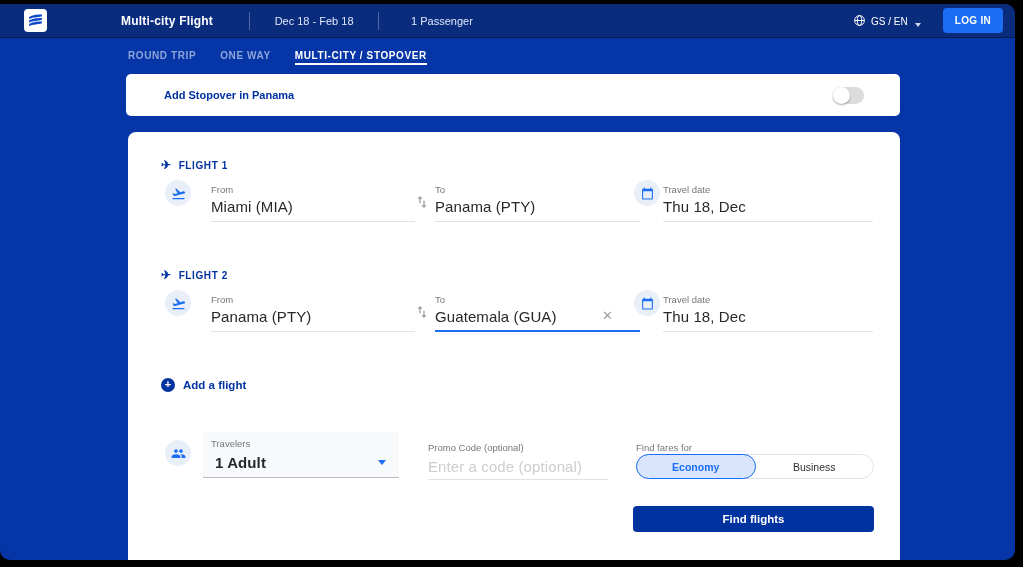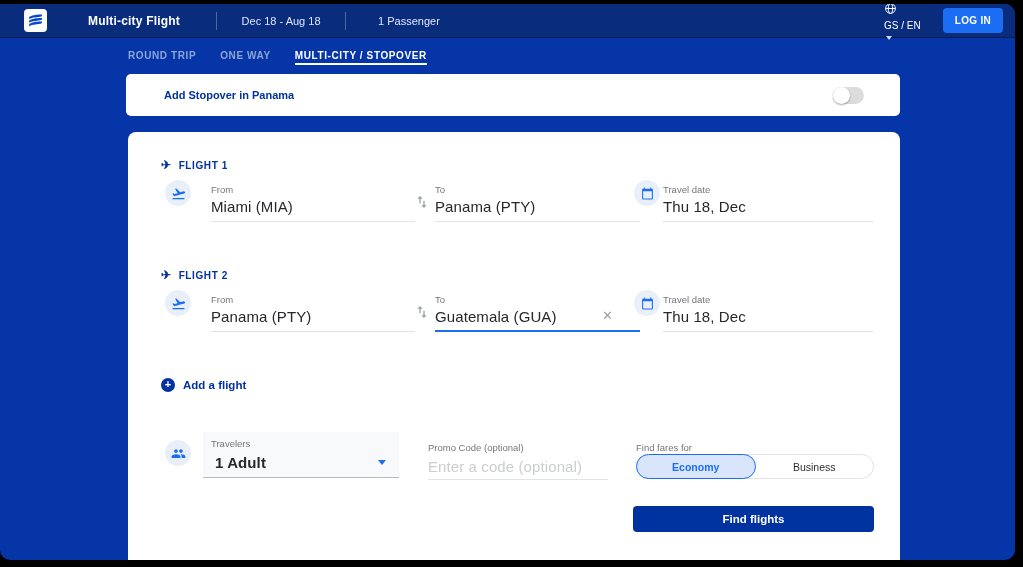--- a/index.html
+++ b/index.html
@@ -2,27 +2,27 @@
 <html><head>
 <meta charset="utf-8">
 <style>
   * { margin:0; padding:0; box-sizing:border-box; }
   html,body { width:1023px; height:567px; background:#000; font-family:"Liberation Sans", sans-serif; overflow:hidden; }
   .app { position:absolute; top:4px; left:0; right:8px; bottom:7px; background:#0535a6; border-radius:0 10px 10px 10px; overflow:hidden; }
 
   
   .topbar { position:absolute; top:0; left:0; right:0; height:34px; background:#0a2c7d; display:flex; align-items:center; border-bottom:1px solid rgba(0,0,0,.35); }
   .logo { width:23px; height:23px; background:#fff; border-radius:4px; margin-left:24px; display:flex; align-items:center; justify-content:center; }
-  .topbar-title { color:#fff; font-size:12px; font-weight:bold; margin-left:41px; letter-spacing:.2px; }
+  .topbar-title { color:#fff; font-size:12px; font-weight:bold; margin-left:74px; letter-spacing:.2px; }
   .vsep { width:1px; height:18px; background:rgba(255,255,255,.28); }
   .sep1 { margin-left:36px; } .sep2 { margin-left:0; }
   .topbar-dates { color:#dfe7fb; font-size:11px; width:128px; text-align:center; margin-left:0; }
   .topbar-pax { color:#dfe7fb; font-size:11px; margin-left:32px; }
   .topbar-right { margin-left:auto; display:flex; align-items:center; margin-right:12px; }
-  .locale { display:flex; align-items:flex-start; color:#fff; font-size:10px; gap:5px; cursor:pointer;flex-direction:column; }
+  .locale { display:flex; align-items:flex-end; color:#fff; font-size:10px; gap:5px; cursor:pointer; }
   .caret-sm { width:0; height:0; border-left:3.5px solid transparent; border-right:3.5px solid transparent; border-top:4px solid #cfd9f2; margin-left:2px; }
   .login-btn { background:#1b6ef3; color:#fff; font-size:10px; font-weight:bold; border:none; border-radius:4px; padding:7px 12px; margin-left:22px; letter-spacing:.3px; cursor:pointer; }
 
   
   .tabs { position:absolute; top:36px; left:128px; display:flex; gap:24px; height:34px; align-items:center; }
   .tab { font-size:10px; font-weight:bold; letter-spacing:.6px; color:#8da5d8; padding-bottom:4px; cursor:pointer; }
   .tab.active { color:#fff; border-bottom:2px solid #fff; padding-bottom:2px; }
   .currency-toggle { position:absolute; top:43px; right:116px; background:#fff; border-radius:999px; height:25px; display:flex; align-items:center; padding:2px; }
   .currency-opt { font-size:10px; font-weight:bold; padding:4px 15px; border-radius:999px; color:#2d2f32; cursor:pointer; }
   .currency-opt.selected { background:#d8e5fb; border:1px solid #1b6ef3; color:#1b6ef3; padding:3px 14px; }
@@ -67,21 +67,21 @@
   <div class="topbar">
     <div class="logo">
       <svg width="17" height="17" viewBox="0 0 24 24">
         <path d="M3 7 C9 3, 16 4, 21 3 L21 6 C15 8, 8 7, 3 10 Z" fill="#0a47c9"></path>
         <path d="M3 12 C9 8, 16 9, 21 8 L21 11 C15 13, 8 12, 3 15 Z" fill="#0a47c9"></path>
         <path d="M3 17 C9 13, 16 14, 21 13 L21 16 C15 18, 8 17, 3 20 Z" fill="#0a47c9"></path>
       </svg>
     </div>
     <span class="topbar-title">Multi-city Flight</span>
     <div class="vsep sep1"></div>
-    <span class="topbar-dates">Dec 18 - Aug 18</span>
+    <span class="topbar-dates">Dec 18 - Feb 18</span>
     <div class="vsep sep2"></div>
     <span class="topbar-pax">1 Passenger</span>
     <div class="topbar-right">
       <div class="locale">
         <svg width="13" height="13" viewBox="0 0 24 24" fill="none" stroke="#fff" stroke-width="1.8">
           <circle cx="12" cy="12" r="9"></circle>
             <ellipse cx="12" cy="12" rx="4" ry="9"></ellipse>
             <line x1="3" y1="12" x2="21" y2="12"></line>
         </svg>
         <span>GS / EN</span>

